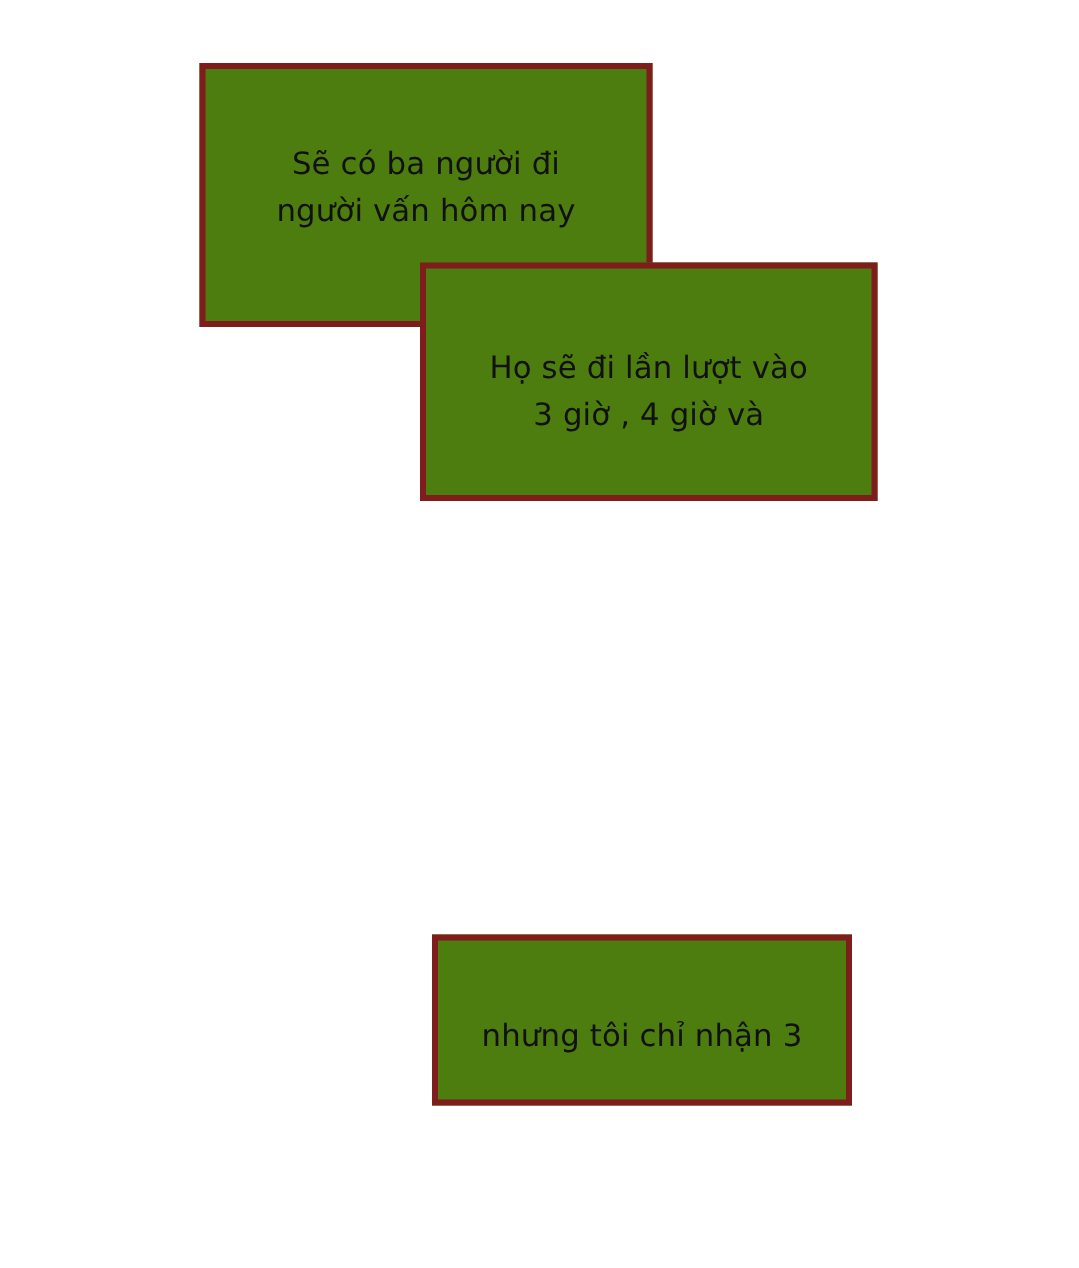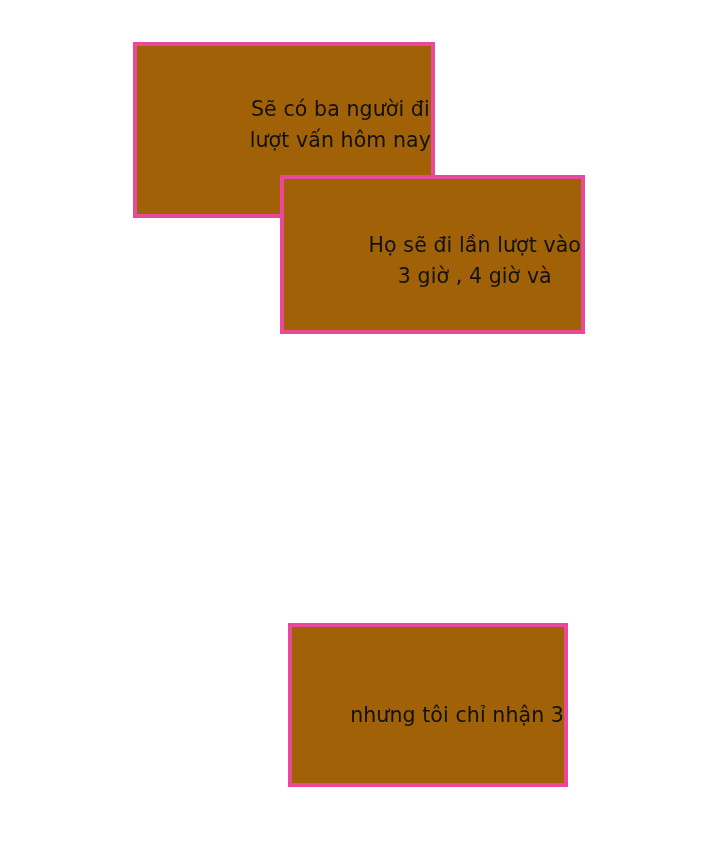--- a/index.html
+++ b/index.html
@@ -22,25 +22,25 @@
     top: 0;
     width: 719px;
     height: 845px;
     background: #ffffff;
   }
 
   
   .bubble {
     position: absolute;
     box-sizing: border-box;
-    background: #a16207;
-    border: 4px solid #ec4899;
+    background: #4d7c0f;
+    border: 4px solid #7f1d1d;
     display: flex;
     flex-direction: column;
-    align-items: flex-end;
+    align-items: center;
     justify-content: center;
   }
 
   
   .bubble.layer-back  { z-index: 1; }
   .bubble.layer-front { z-index: 2; }
 
   .bubble-text {
     color: #111111;
     font-size: 20.5px;
@@ -50,39 +50,39 @@
     text-align: center;
     white-space: nowrap;
     margin: 0;
     padding: 0;
   }
 
   
   #bubble-1 { left: 133px; top: 42px;  width: 302px; height: 176px; }
   #bubble-2 { left: 280px; top: 175px; width: 305px; height: 159px; }
   #bubble-3 { left: 78px;  top: 495px; width: 350px; height: 200px; }
-  #bubble-4 { left: 288px; top: 623px; width: 280px; height: 164px; }
+  #bubble-4 { left: 288px; top: 623px; width: 280px; height: 114px; }
 
   
   #bubble-1 .bubble-text { transform: translateY(-5px); }
   #bubble-2 .bubble-text { transform: translateY(6px); }
   #bubble-3 .bubble-text { transform: translateY(-10px); }
   #bubble-4 .bubble-text { transform: translateY(10px); }
 
   .line { display: block; }
 </style>
 </head>
 <body>
 
 <div id="comic-page">
 
   <div id="bubble-1" class="bubble layer-back">
     <p class="bubble-text">
       <span class="line">Sẽ có ba người đi</span>
-      <span class="line">lượt vấn hôm nay</span>
+      <span class="line">người vấn hôm nay</span>
     </p>
   </div>
 
   <div id="bubble-2" class="bubble layer-front">
     <p class="bubble-text">
       <span class="line">Họ sẽ đi lần lượt vào</span>
       <span class="line">3 giờ , 4 giờ và</span>
     </p>
   </div>
 

